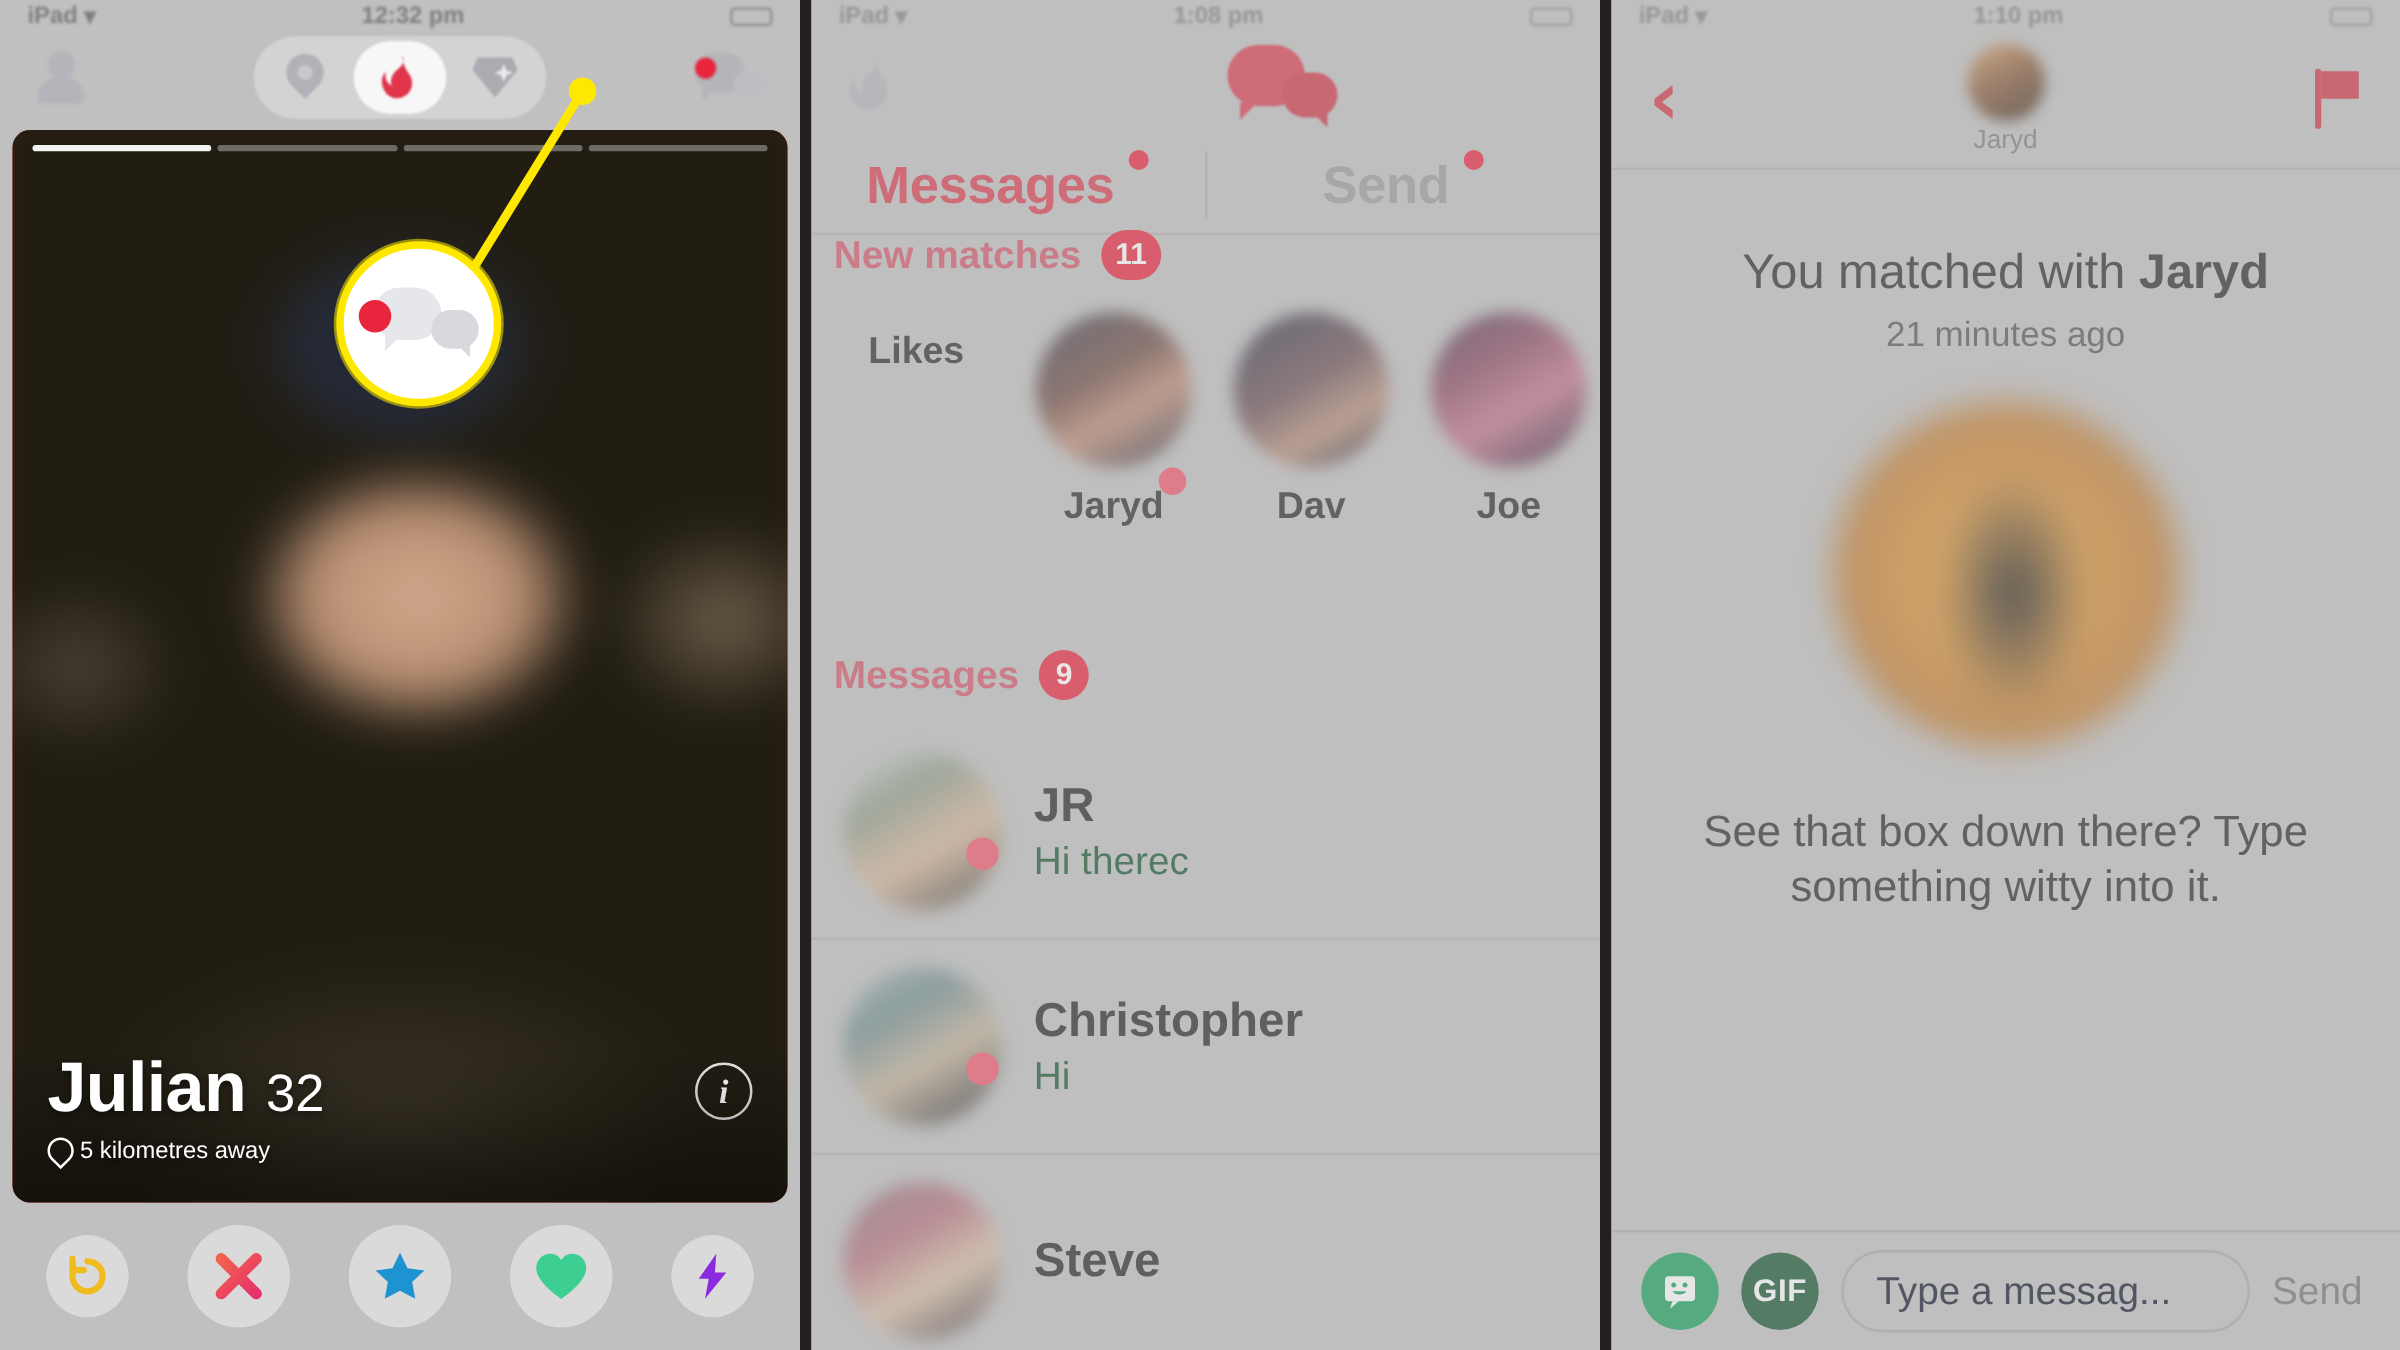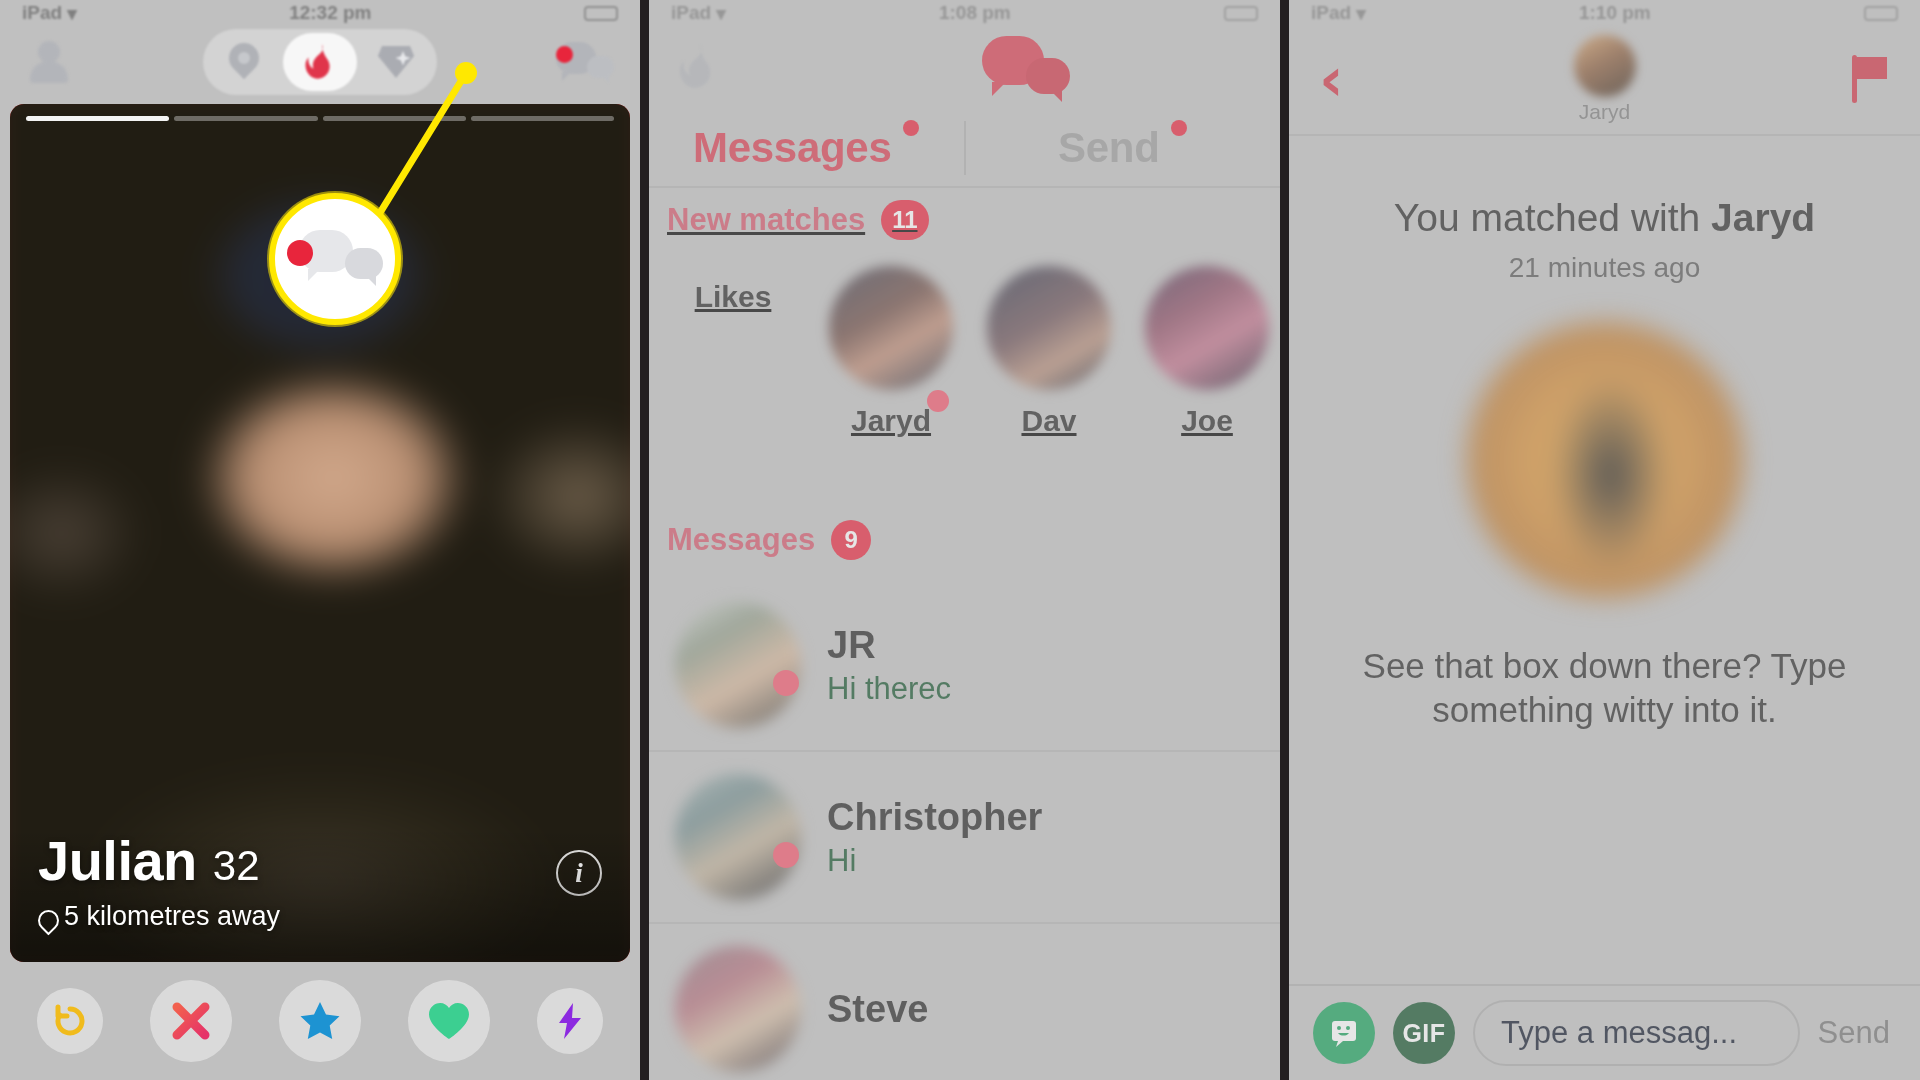--- a/index.html
+++ b/index.html
@@ -123,21 +123,21 @@
   .p1-info {
     position: absolute; left: 0; right: 0; bottom: 0; padding: 0 28px 30px;
     z-index: 3;
     background: linear-gradient(180deg, rgba(0,0,0,0) 0%, rgba(0,0,0,.42) 100%);
   }
   .p1-nameline { display: flex; align-items: baseline; gap: 16px; color: #fff; }
   .p1-name { font-size: 56px; font-weight: bold; letter-spacing: -.5px;
              text-shadow: 0 2px 6px rgba(0,0,0,.45); }
   .p1-age  { font-size: 42px; font-weight: 300; text-shadow: 0 2px 6px rgba(0,0,0,.45); }
   .p1-dist { display: flex; align-items: flex-end; gap: 9px; margin-top: 8px;
-             color: #fff; font-size: 27px; text-shadow: 0 2px 6px rgba(0,0,0,.45); }
+             color: #fff; font-size: 19px; text-shadow: 0 2px 6px rgba(0,0,0,.45); }
   .dist-pin { width: 17px; height: 22px; position: relative; flex: none; }
   .dist-pin::before { content:""; position:absolute; top:0; left:0; width:17px; height:17px;
     border:2.5px solid #fff; border-radius:50% 50% 50% 0; transform: rotate(-45deg); }
   .p1-ibtn {
     position: absolute; right: 28px; bottom: 66px;
     width: 46px; height: 46px; border-radius: 50%;
     border: 2.5px solid rgba(255,255,255,.9);
     color: #fff; font-size: 27px; font-family: "Liberation Serif", serif;
     font-style: italic; font-weight: bold;
     display: flex; align-items: center; justify-content: center;
@@ -212,21 +212,21 @@
     align-self: flex-start; margin-top: 10px; }
   .tab-sep { width: 2px; height: 54px; background: rgba(0,0,0,.10); }
 
   .sec-head { display: flex; align-items: center; gap: 16px; padding: 0 18px; }
   .sec-title { font-size: 31px; font-weight: bold; color: #d4556a; }
   .sec-badge { min-width: 40px; height: 40px; padding: 0 11px; border-radius: 21px;
     background: #e8253c; color: #fff; font-size: 24px; font-weight: bold;
     display: flex; align-items: center; justify-content: center; }
   .sec-badge.rnd { width: 40px; padding: 0; border-radius: 50%; }
 
-  .p2-matches { position: absolute; top: 200px; left: 0; right: 0; text-decoration: underline; }
+  .p2-matches { position: absolute; top: 184px; left: 0; right: 0; }
   .match-row { display: flex; gap: 34px; padding: 26px 22px 0; }
   .match { width: 124px; flex: none; text-align: center; }
   .m-av { width: 124px; height: 124px; border-radius: 50%; position: relative;
     filter: blur(6px); overflow: hidden; }
   .m-ring { width: 124px; height: 124px; border-radius: 50%;
     border: 5px solid #caa154; padding: 5px; position: relative; }
   .m-ring .inner { width: 100%; height: 100%; border-radius: 50%; overflow: hidden;
     filter: blur(4px); }
   .m-99 { position: absolute; left: 50%; top: 50%; transform: translate(-50%,-50%);
     width: 74px; height: 74px; border-radius: 50%; background: rgba(226,178,76,.92);

